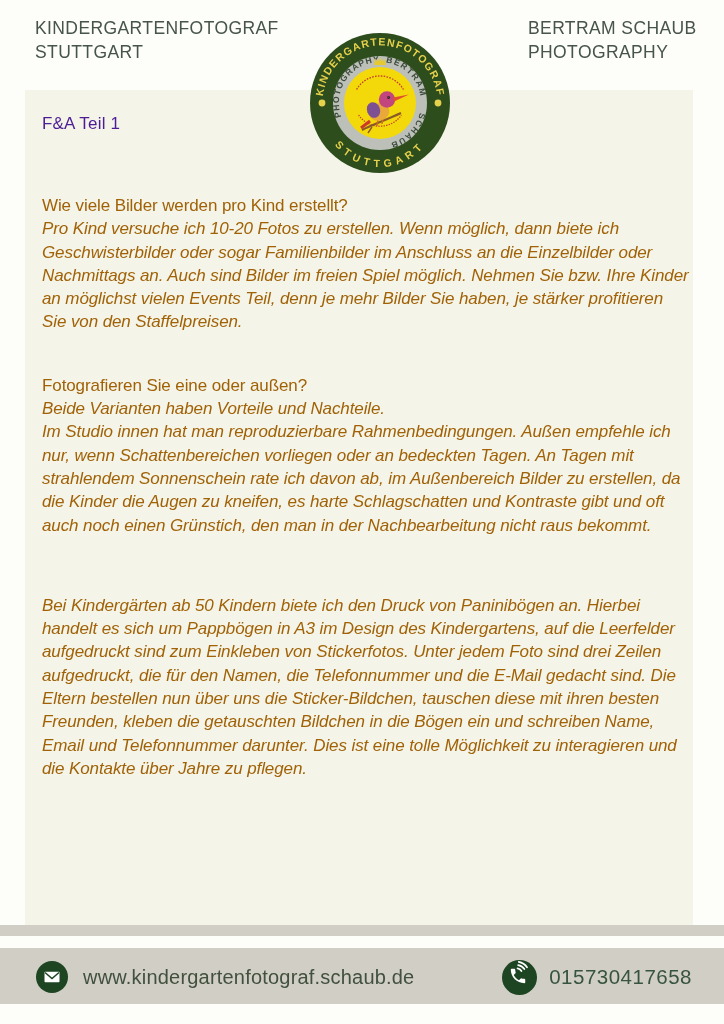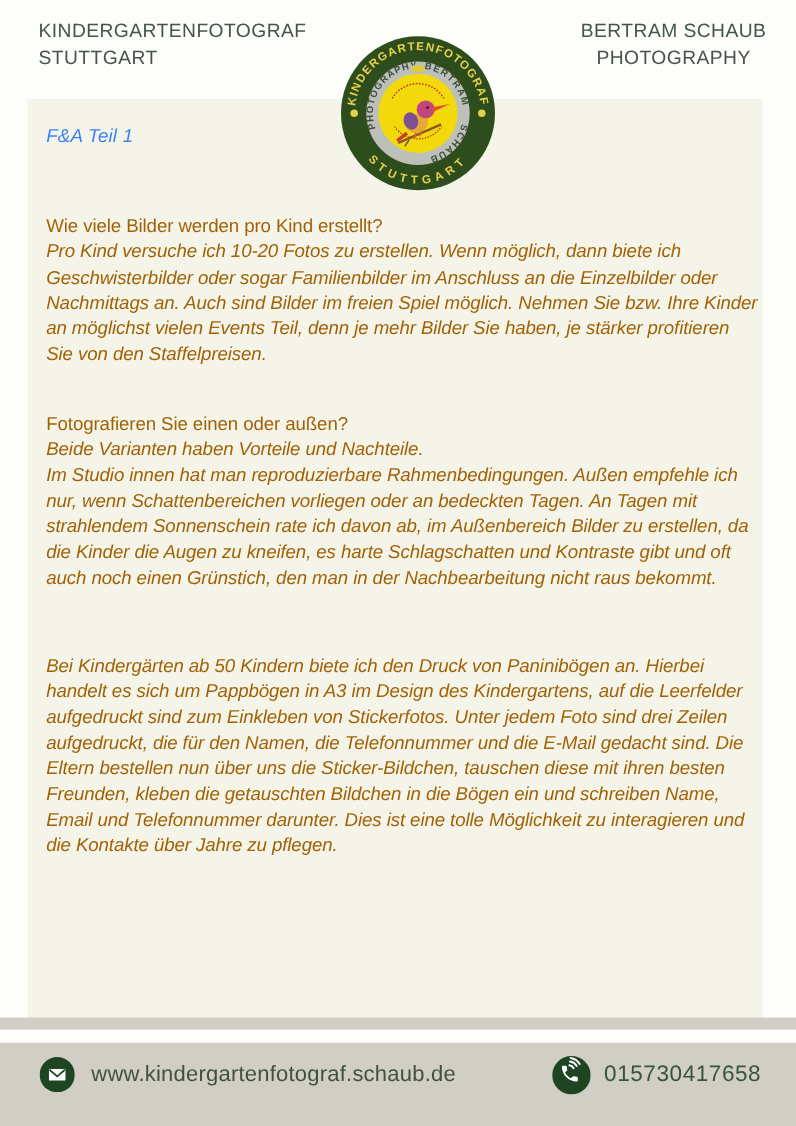--- a/index.html
+++ b/index.html
@@ -11,41 +11,41 @@
   .card{
     position:absolute;left:25px;top:90px;width:668px;height:836px;
     background:#f4f4e8;
   }
   .brand{
     position:absolute;top:16px;
     font-size:17.5px;line-height:24px;letter-spacing:.4px;
     color:#46544a;white-space:pre-line;
   }
   .brand-left{left:35px;}
-  .brand-right{left:528px;text-align:center;}
+  .brand-right{left:528px;}
   .logo{
     position:absolute;left:308px;top:31px;width:144px;height:144px;
   }
   .page-title{
     position:absolute;left:42px;top:114px;
-    font-size:17px;color:#3b82f6;letter-spacing:.2px;font-style:italic;
+    font-size:17px;color:#4c1d95;letter-spacing:.2px;
   }
   .faqs{
     position:absolute;left:42px;top:194px;width:648px;
     font-size:17px;line-height:23.3px;color:#a16207;letter-spacing:-0.1px;
   }
   .faq-answer{white-space:pre-line;font-style:italic;}
   .faq-1{margin-bottom:40px;}
   .faq-2{margin-bottom:57px;}
   .stripe{
     position:absolute;left:0;top:925px;width:724px;height:11px;
     background:#d1cec5;
   }
   .footer{
-    position:absolute;left:0;top:948px;width:724px;height:76px;
+    position:absolute;left:0;top:948px;width:724px;height:56px;
     background:#d1cec5;display:flex;align-items:flex-start;
     box-sizing:border-box;padding:11px 32px 0 36px;
   }
   .footer-group{display:flex;align-items:center;height:36px;}
   .footer-group.right{margin-left:auto;}
   .website{font-size:20px;color:#41503f;margin-left:15px;letter-spacing:.2px;}
   .phone{font-size:20.5px;color:#37543e;margin-left:12px;letter-spacing:.5px;}
   svg{display:block;}
 </style>
 </head>
@@ -107,21 +107,21 @@
 </div>
 
 <div class="page-title">F&amp;A Teil 1</div>
 
 <div class="faqs">
   <div class="faq faq-1">
     <div class="faq-question">Wie viele Bilder werden pro Kind erstellt?</div>
     <div class="faq-answer">Pro Kind versuche ich 10-20 Fotos zu erstellen. Wenn möglich, dann biete ich Geschwisterbilder oder sogar Familienbilder im Anschluss an die Einzelbilder oder Nachmittags an. Auch sind Bilder im freien Spiel möglich. Nehmen Sie bzw. Ihre Kinder an möglichst vielen Events Teil, denn je mehr Bilder Sie haben, je stärker profitieren Sie von den Staffelpreisen.</div>
   </div>
   <div class="faq faq-2">
-    <div class="faq-question">Fotografieren Sie einen oder außen?</div>
+    <div class="faq-question">Fotografieren Sie eine oder außen?</div>
     <div class="faq-answer">Beide Varianten haben Vorteile und Nachteile.
 Im Studio innen hat man reproduzierbare Rahmenbedingungen. Außen empfehle ich nur, wenn Schattenbereichen vorliegen oder an bedeckten Tagen. An Tagen mit strahlendem Sonnenschein rate ich davon ab, im Außenbereich Bilder zu erstellen, da die Kinder die Augen zu kneifen, es harte Schlagschatten und Kontraste gibt und oft auch noch einen Grünstich, den man in der Nachbearbeitung nicht raus bekommt.</div>
   </div>
   <div class="faq faq-3">
     <div class="faq-answer">Bei Kindergärten ab 50 Kindern biete ich den Druck von Paninibögen an. Hierbei handelt es sich um Pappbögen in A3 im Design des Kindergartens, auf die Leerfelder aufgedruckt sind zum Einkleben von Stickerfotos. Unter jedem Foto sind drei Zeilen aufgedruckt, die für den Namen, die Telefonnummer und die E-Mail gedacht sind. Die Eltern bestellen nun über uns die Sticker-Bildchen, tauschen diese mit ihren besten Freunden, kleben die getauschten Bildchen in die Bögen ein und schreiben Name, Email und Telefonnummer darunter. Dies ist eine tolle Möglichkeit zu interagieren und die Kontakte über Jahre zu pflegen.</div>
   </div>
 </div>
 
 <div class="stripe"></div>
 

